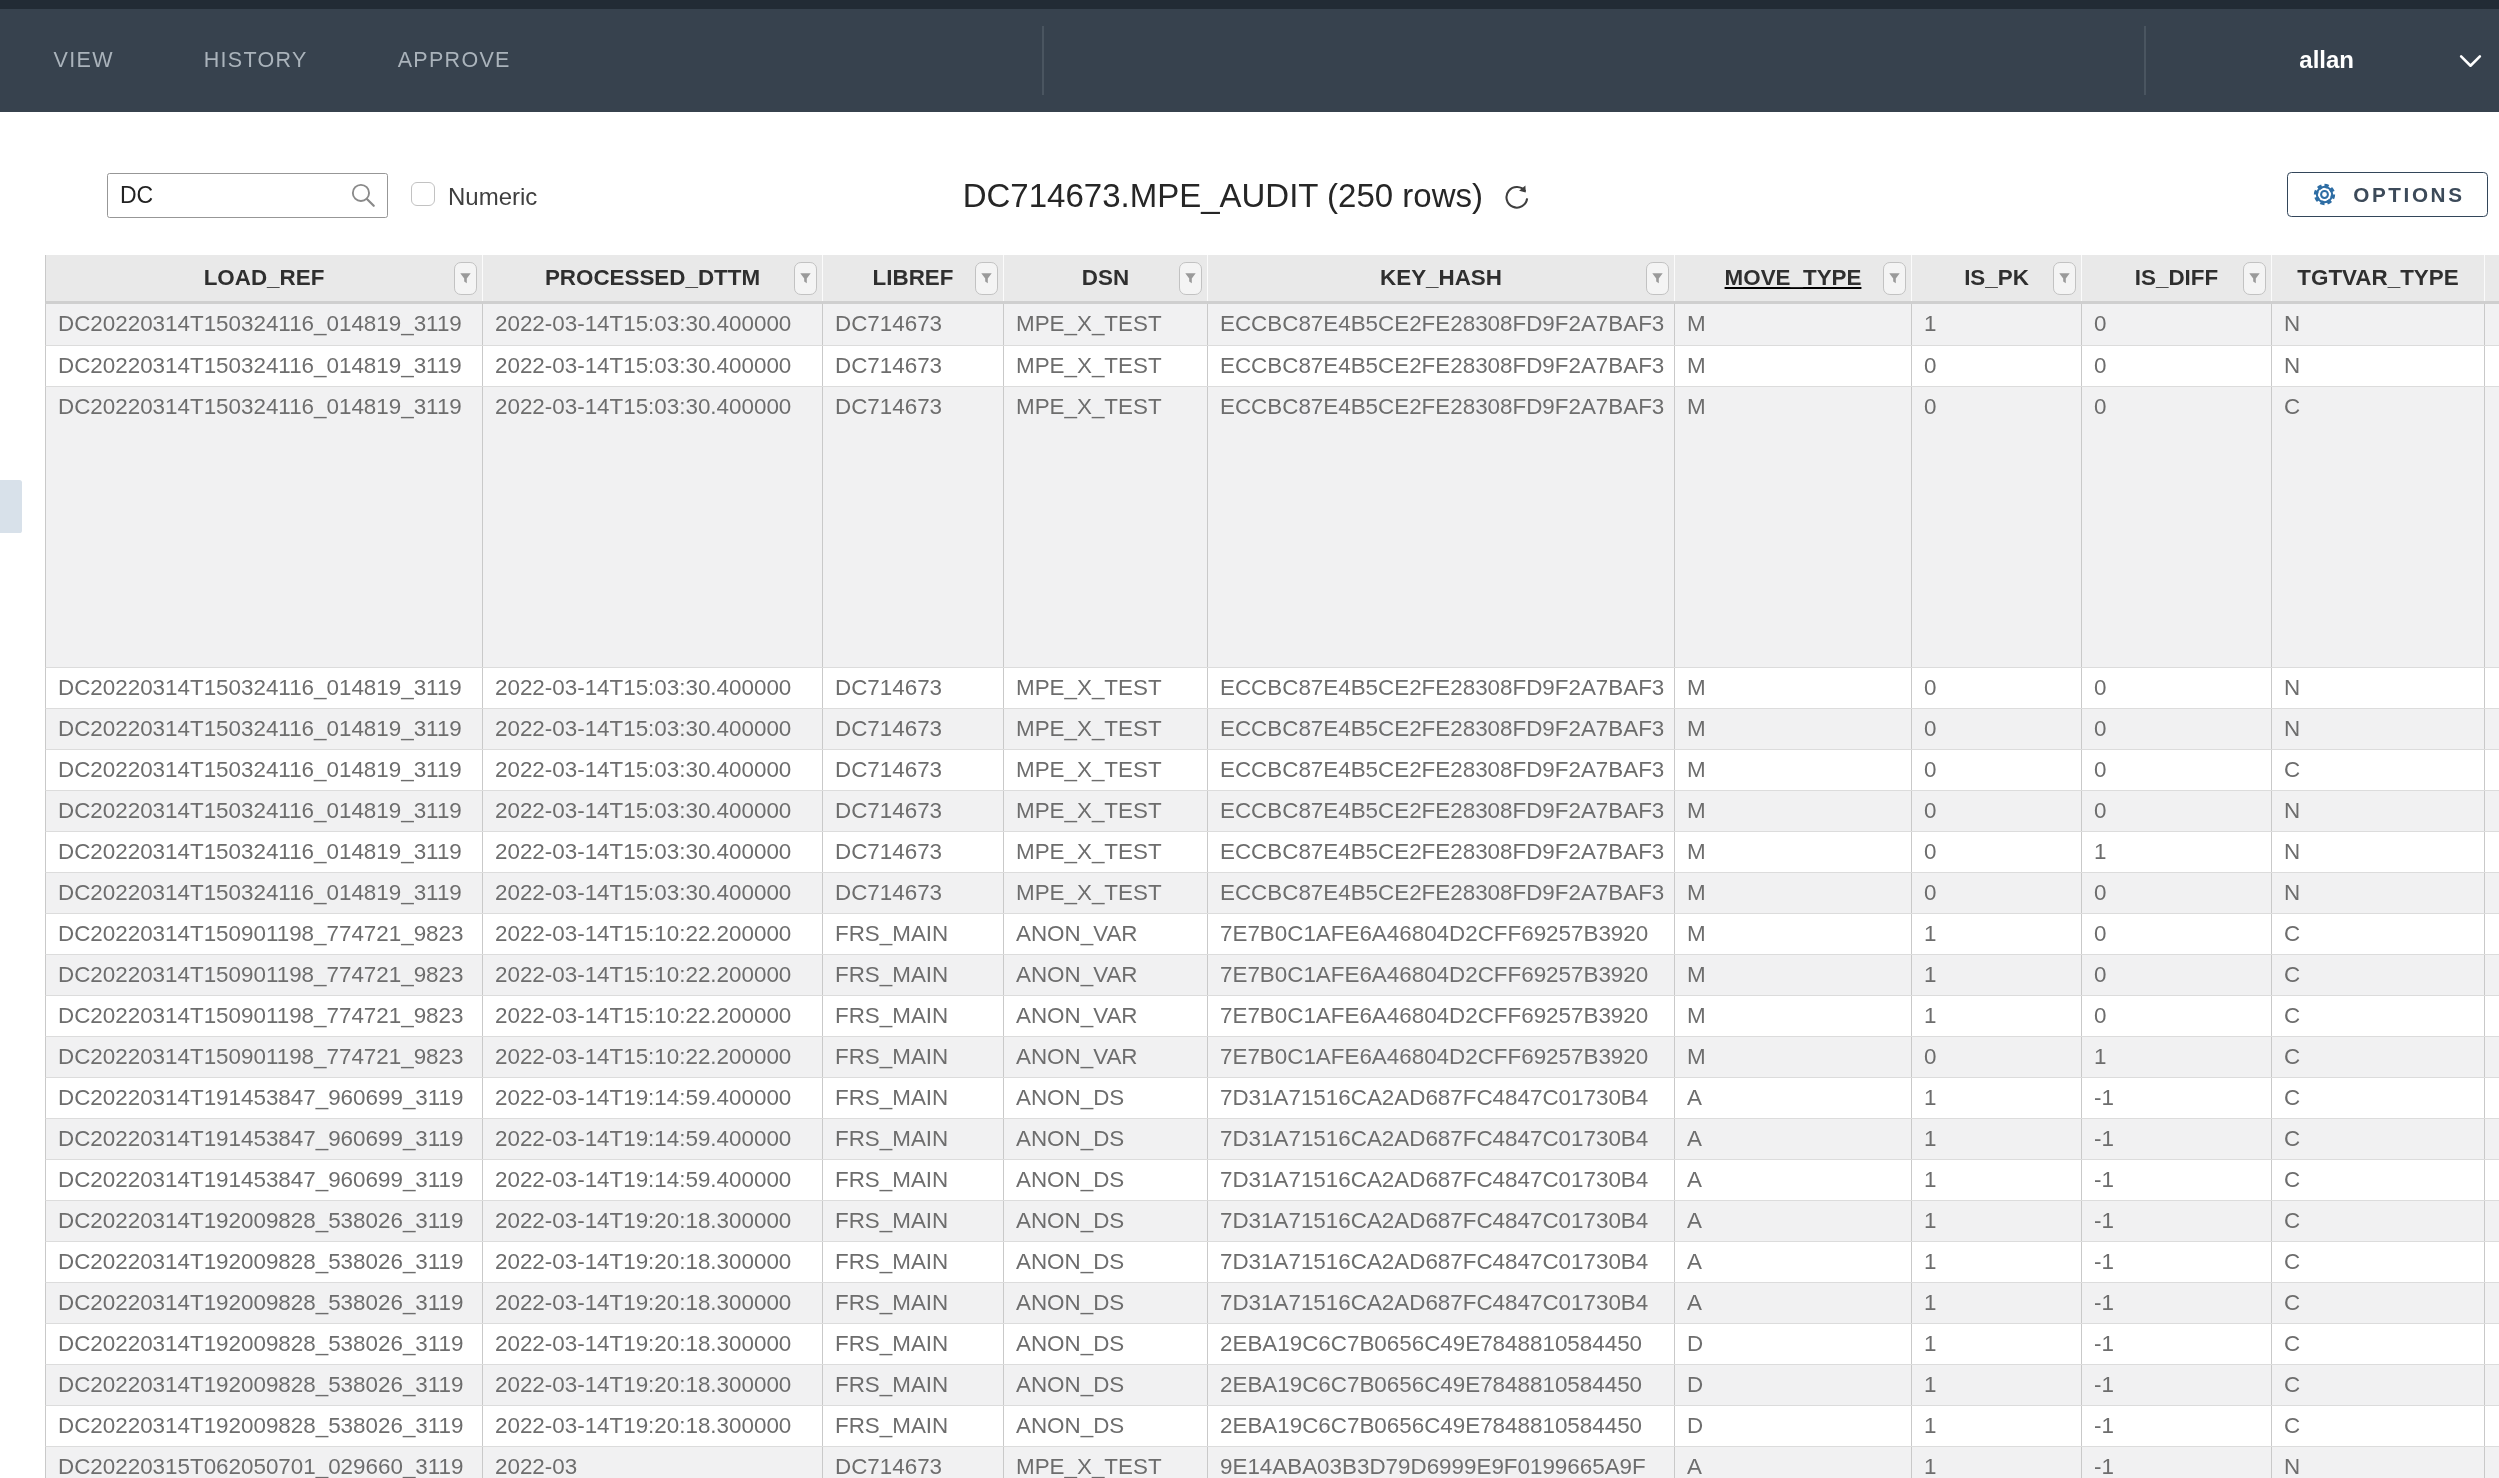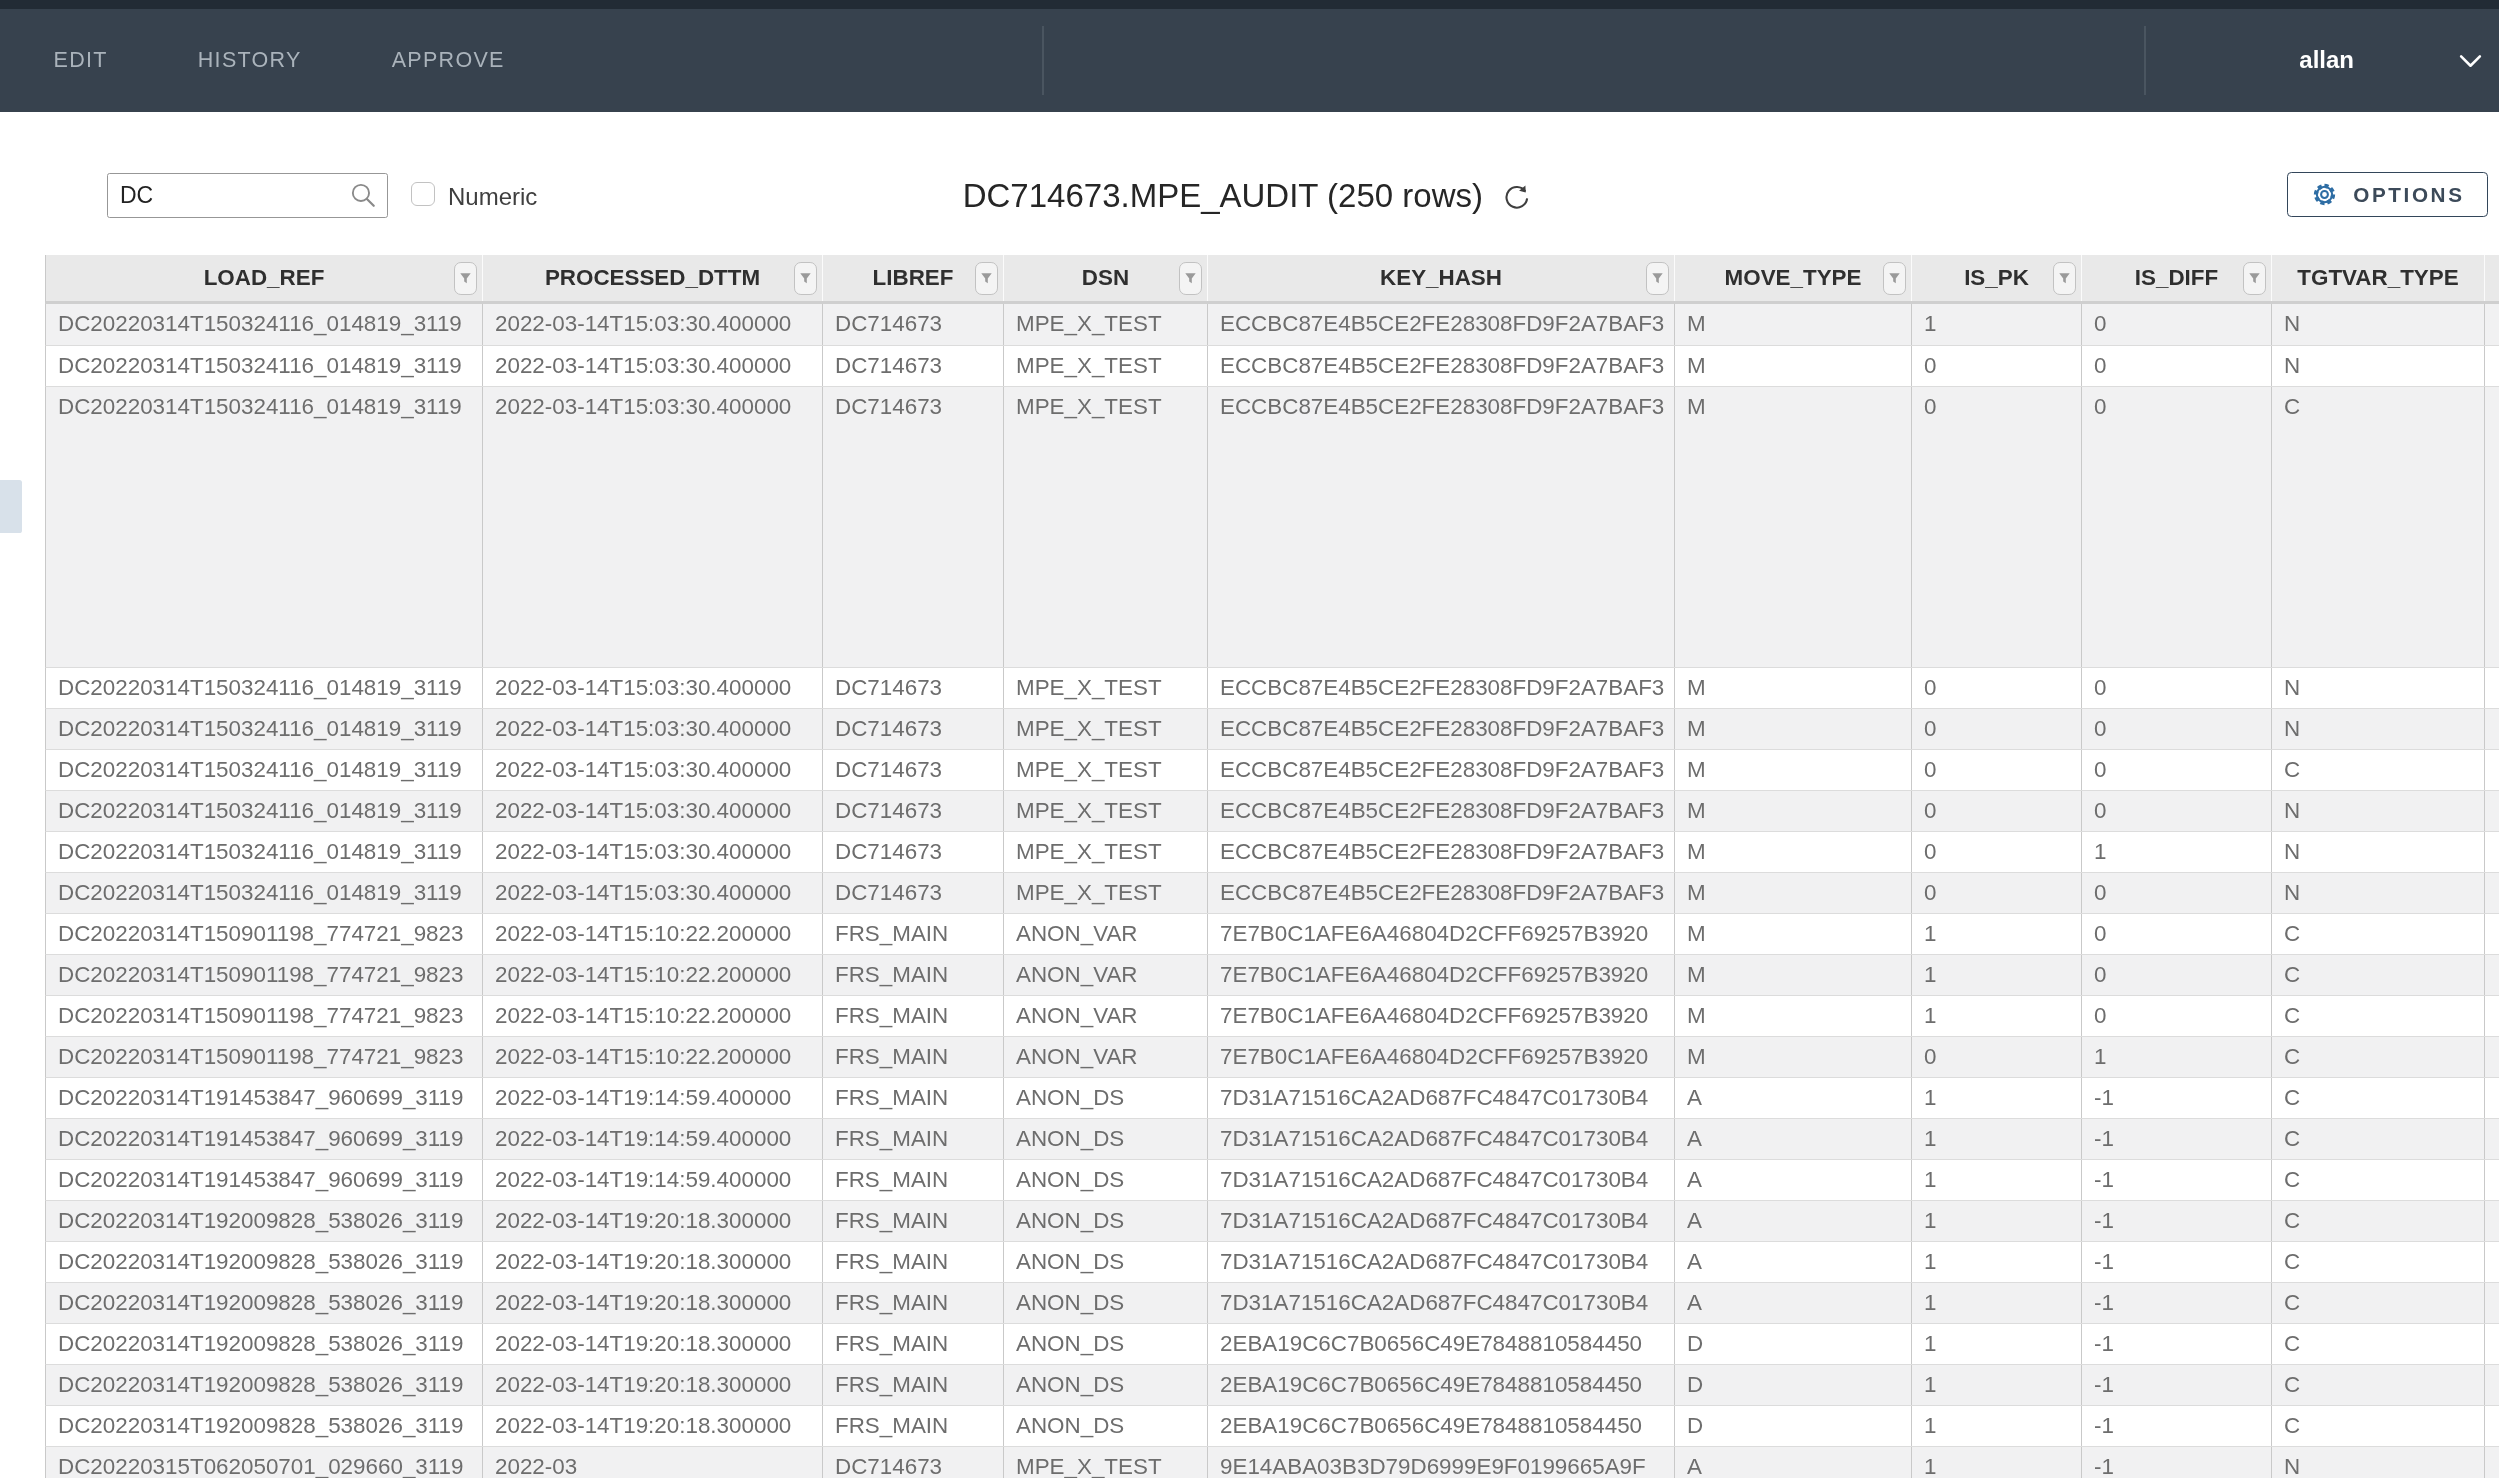--- a/index.html
+++ b/index.html
@@ -88,21 +88,21 @@
     line-height:40px;white-space:nowrap;overflow:hidden;
   }
   svg{display:block;}
 </style>
 </head>
 <body>
 
 <div class="topstrip"></div>
 <div class="nav">
   <div class="nav-tabs">
-      <div class="tab">EDIT</div>
+      <div class="tab">VIEW</div>
       <div class="tab">HISTORY</div>
       <div class="tab">APPROVE</div>
     </div>
   <div class="nav-divider" style="left:1042px"></div>
   <div class="nav-divider" style="left:2144px"></div>
   <div class="nav-user">
     <span>allan</span>
   </div>
   <div class="nav-chevron">
     <svg width="29" height="19" viewBox="0 0 34 22">
@@ -181,21 +181,21 @@
 </span>
       </div>
       <div class="g-hcell" style="width: 467px;">
         <span class="g-hlabel">KEY_HASH</span>
         <span class="filter-btn">
   <svg width="13" height="13" viewBox="0 0 15 15">
     <path d="M1.5 1.5 H13.5 L9 7.5 V13 L6 11 V7.5 Z" fill="#9a9a9a"></path>
   </svg>
 </span>
       </div>
-      <div class="g-hcell" style="width: 237px;">
+      <div class="g-hcell" style="width: 237px; text-decoration: underline;">
         <span class="g-hlabel">MOVE_TYPE</span>
         <span class="filter-btn">
   <svg width="13" height="13" viewBox="0 0 15 15">
     <path d="M1.5 1.5 H13.5 L9 7.5 V13 L6 11 V7.5 Z" fill="#9a9a9a"></path>
   </svg>
 </span>
       </div>
       <div class="g-hcell" style="width: 170px;">
         <span class="g-hlabel">IS_PK</span>
         <span class="filter-btn">

